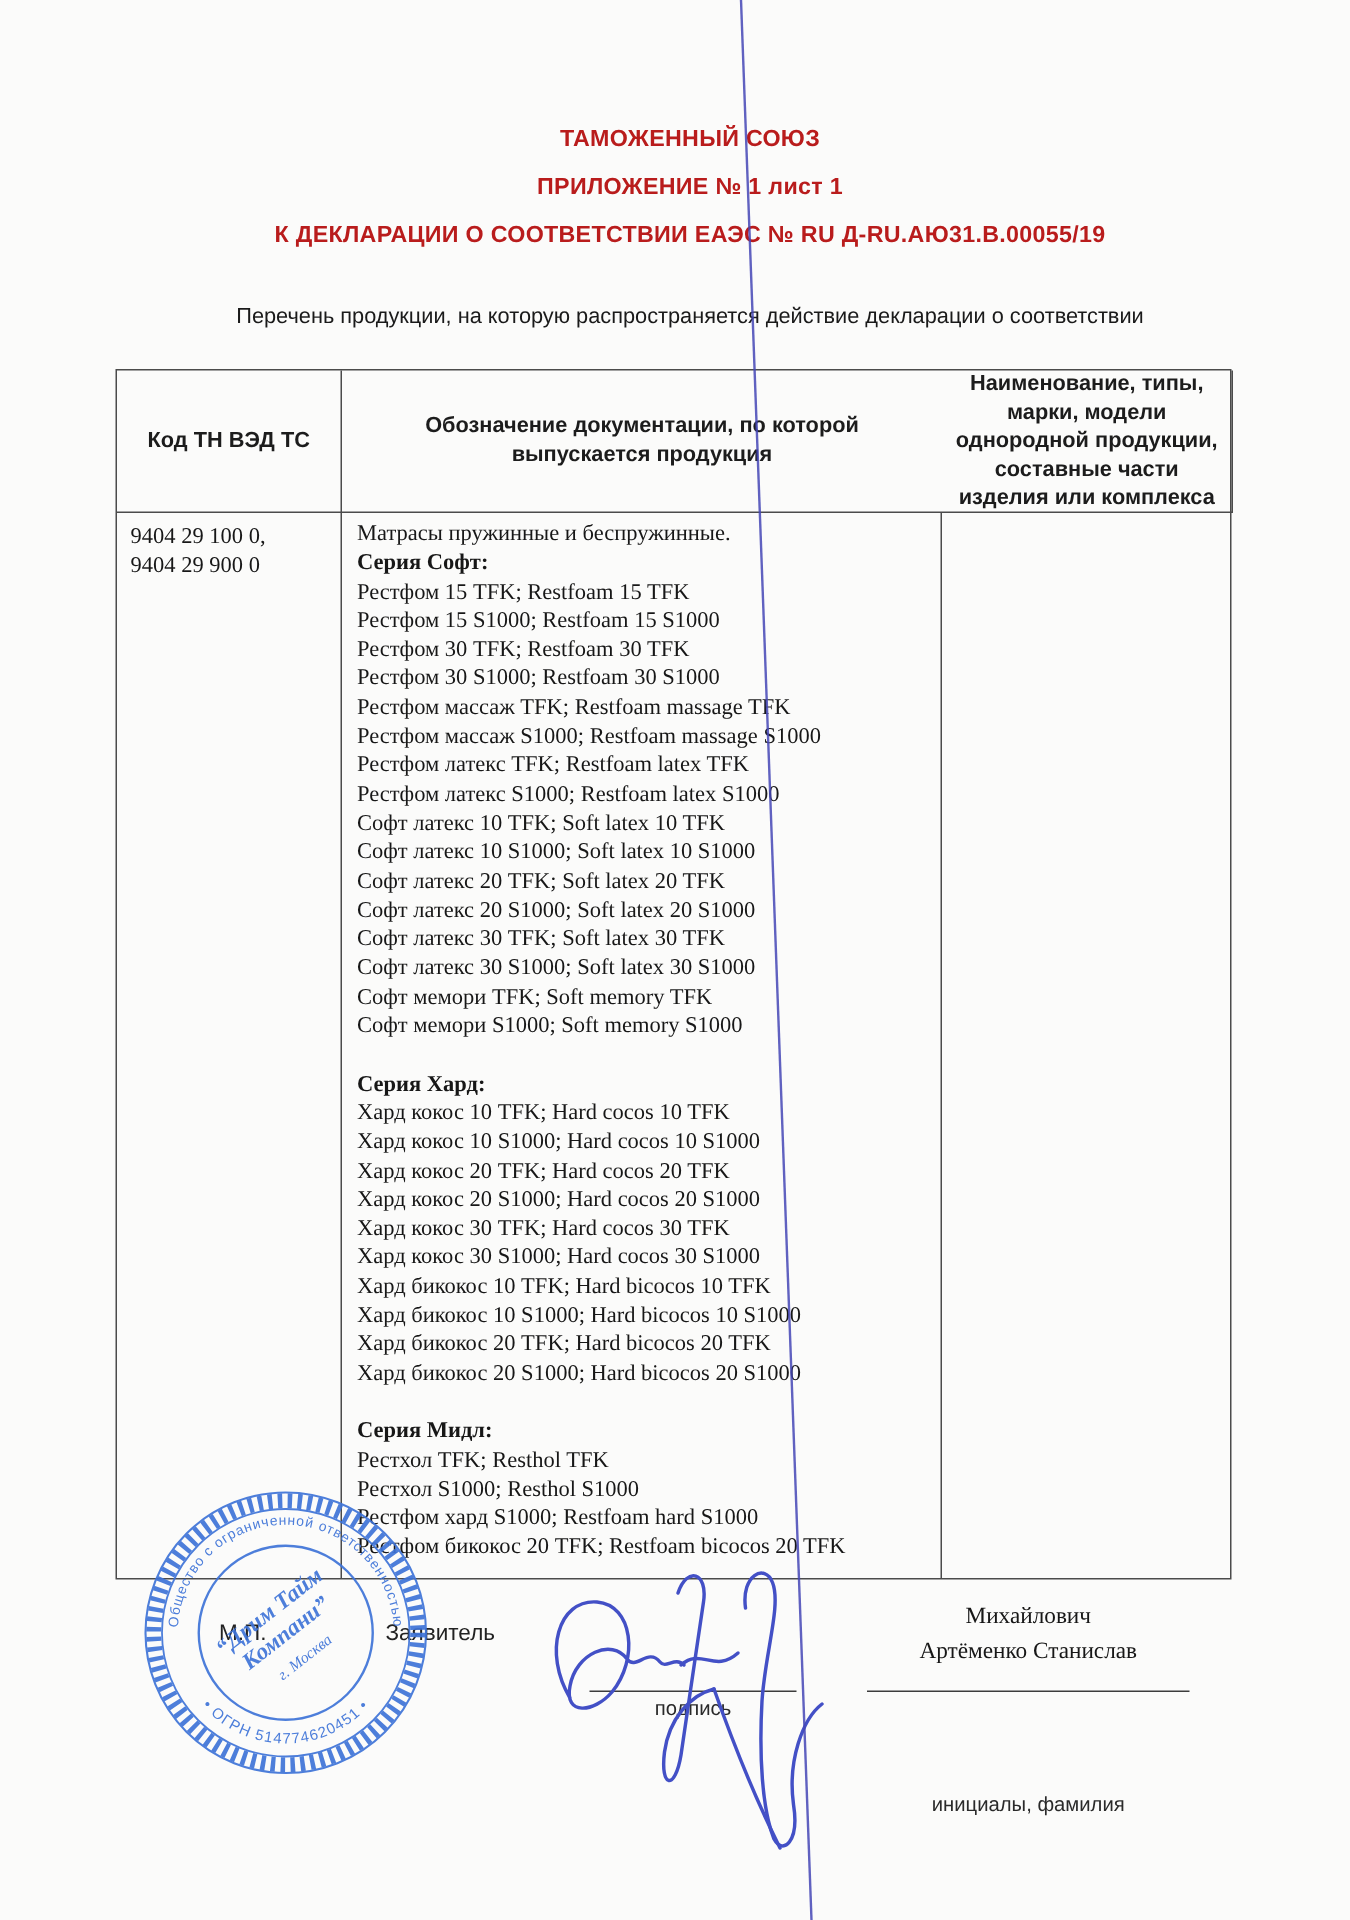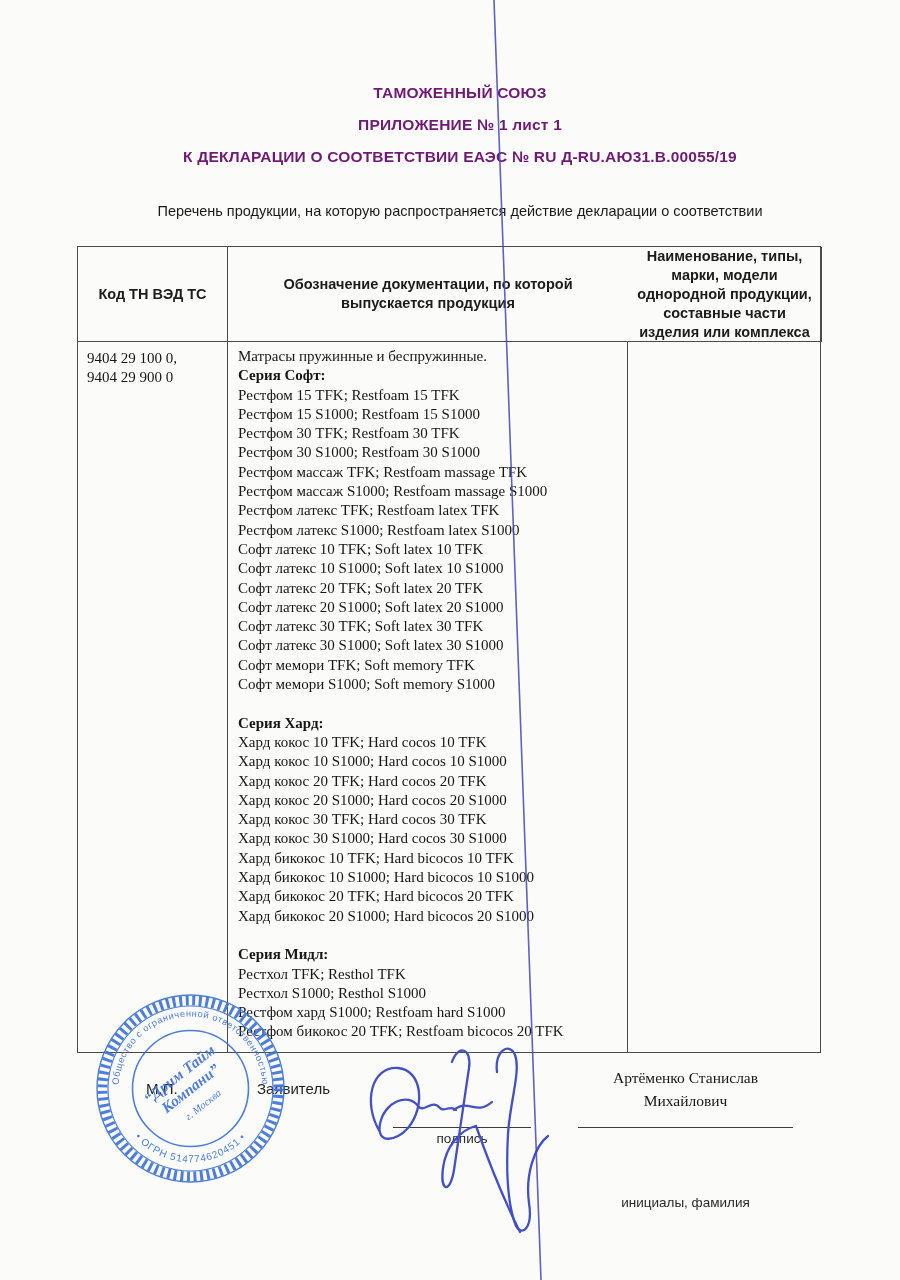--- a/index.html
+++ b/index.html
@@ -5,21 +5,21 @@
   html,body { margin:0; padding:0; }
   body {
     width:900px; height:1280px; position:relative;
     background:#fbfbfa; color:#1e1e1e; overflow:hidden;
     font-family:"Liberation Sans", sans-serif;
   }
   .page { position:absolute; inset:0; }
 
   
   .titles { position:absolute; left:20px; top:0; width:880px; text-align:center; }
-  .title-line { font-weight:bold; font-size:15.5px; letter-spacing:.2px; color:#701a75; }
+  .title-line { font-weight:bold; font-size:15.5px; letter-spacing:.2px; color:#b91c1c; }
   .t1 { position:absolute; left:0; width:100%; top:84px; }
   .t2 { position:absolute; left:0; width:100%; top:116px; }
   .t3 { position:absolute; left:0; width:100%; top:148px; }
   .subtitle { position:absolute; left:0; width:100%; top:203px; font-size:14.5px; color:#1a1a1a; }
 
   
   .tbl {
     position:absolute; left:77px; top:246px; width:744px; height:807px;
     border:1.6px solid #4b4b4b; box-sizing:border-box;
     display:grid; grid-template-columns:150px 400px 194px; grid-template-rows:95px 1fr;
@@ -126,22 +126,22 @@
         </div>
     </div>
 
   </div>
 
   <div class="mp-label">М.П.</div>
   <div class="applicant-label">Заявитель</div>
   <div class="sig-line"></div>
   <div class="sig-caption">подпись</div>
   <div class="name-block">
+    <div>Михайлович</div>
     <div>Артёменко Станислав</div>
-    <div>Михайлович</div>
   </div>
   <div class="name-line"></div>
   <div class="name-caption">инициалы, фамилия</div>
 
   <svg class="stamp-svg" width="205" height="205" viewBox="0 0 205 205">
     <g fill="none" stroke="#3f74d8">
       <circle cx="102.5" cy="102.5" r="93.5" stroke-width="1.4"></circle>
       <circle cx="102.5" cy="102.5" r="88" stroke-width="10" stroke-dasharray="3 3.6"></circle>
       <circle cx="102.5" cy="102.5" r="82.5" stroke-width="1.2"></circle>
       <circle cx="102.5" cy="102.5" r="58" stroke-width="1.6"></circle>

